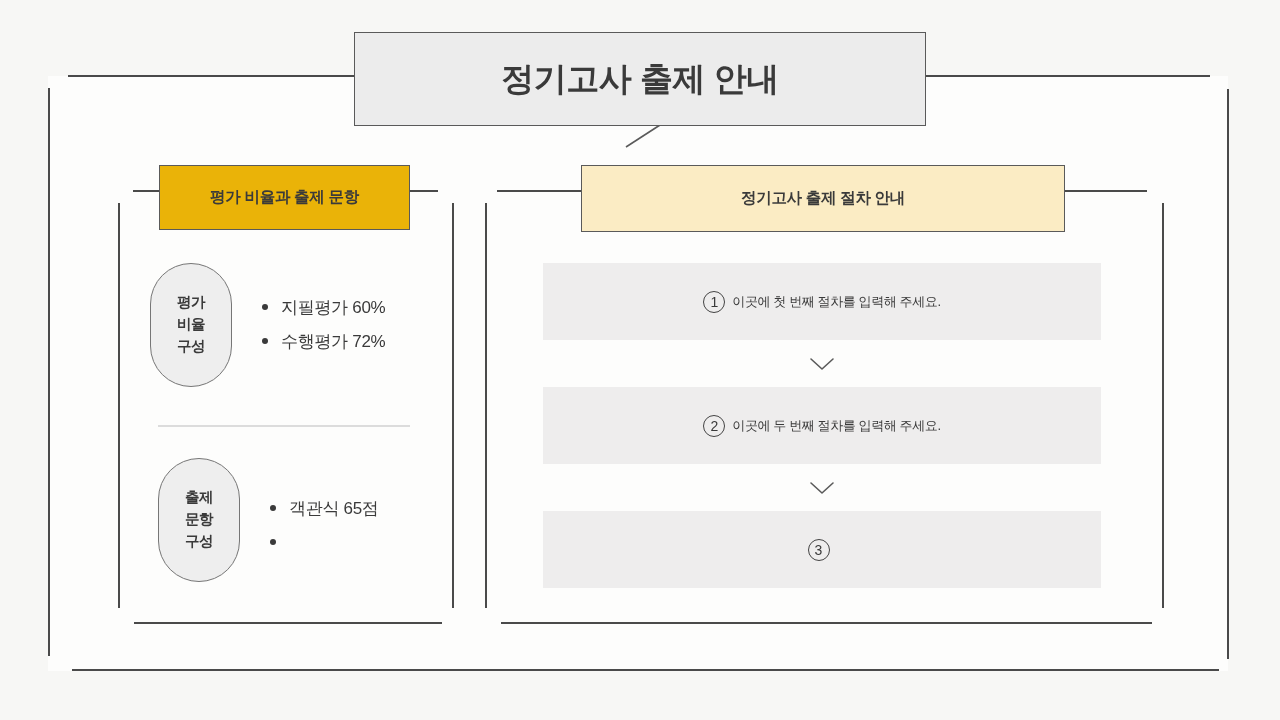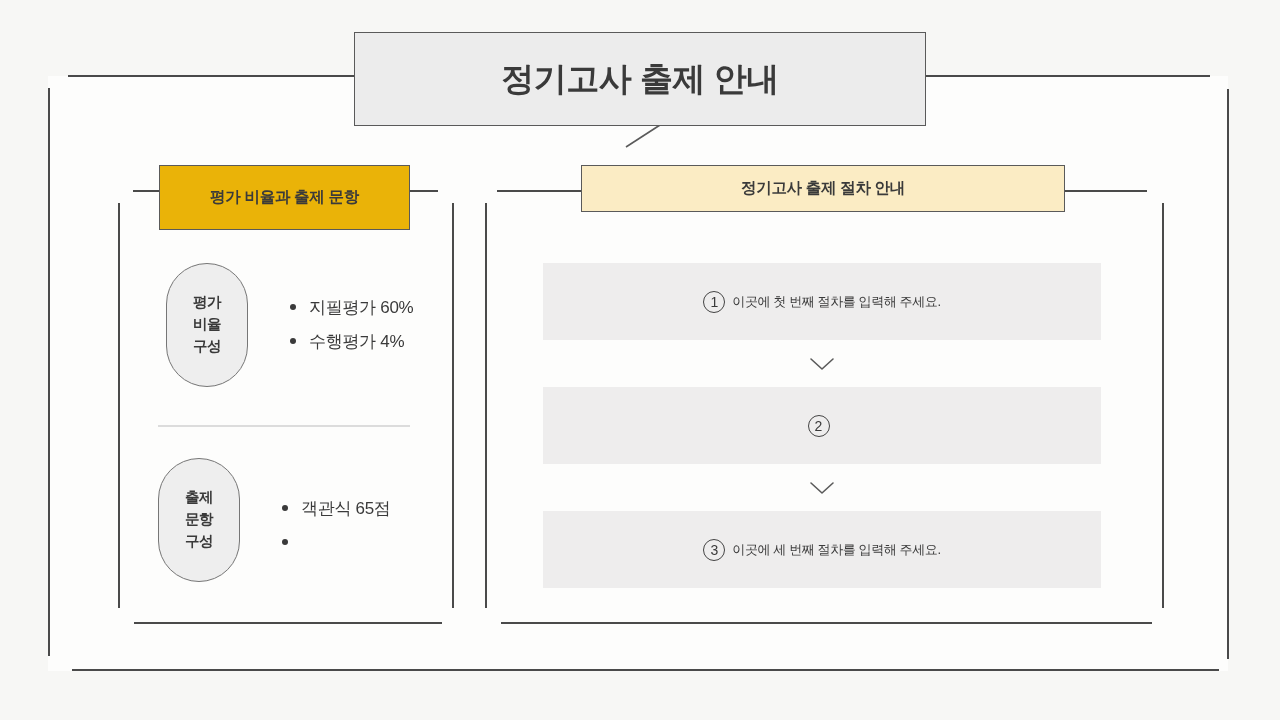--- a/index.html
+++ b/index.html
@@ -106,33 +106,33 @@
     letter-spacing: -0.3px;
     color: #3a3a3a;
   }
   .header-left {
     left: 159px; top: 165px;
     width: 251px; height: 65px;
     background: #eab308;
   }
   .header-right {
     left: 581px; top: 165px;
-    width: 484px; height: 47px;
+    width: 484px; height: 67px;
     background: #fbecc4;
   }
 
   
   .lp-content { position: absolute; left: 118px; top: 230px; width: 336px; height: 392px; }
 
   .lp-row {
     position: absolute;
     display: flex;
     align-items: center;
   }
-  .lp-row-1 { left: 48px; top: 33px; }
+  .lp-row-1 { left: 32px; top: 33px; }
   .lp-row-2 { left: 40px; top: 228px; }
 
   .oval {
     width: 82px;
     height: 124px;
     border-radius: 41px;
     background: #eeeeee;
     border: 1.4px solid #767676;
     display: flex;
     flex-direction: column;
@@ -150,21 +150,21 @@
 
   .bullets {
     margin-left: 26px;
     display: flex;
     flex-direction: column;
     justify-content: center;
   }
   .bullet-item {
     display: flex;
     align-items: flex-start;
-    margin: 3px 16px;
+    margin: 3px 4px;
   }
   .bullet-dot {
     width: 6px; height: 6px;
     border-radius: 50%;
     background: #3a3a3a;
     margin-top: 10px;
     margin-right: 13px;
     flex-shrink: 0;
   }
   .bullet-text {
@@ -262,21 +262,21 @@
         <span>비율</span>
         <span>구성</span>
       </div>
       <div class="bullets">
         <div class="bullet-item">
           <span class="bullet-dot"></span>
           <span class="bullet-text">지필평가 60%</span>
         </div>
         <div class="bullet-item">
           <span class="bullet-dot"></span>
-          <span class="bullet-text">수행평가 4%</span>
+          <span class="bullet-text">수행평가 72%</span>
         </div>
       </div>
     </div>
 
     <div class="lp-row lp-row-2">
       <div class="oval">
         <span>출제</span>
         <span>문항</span>
         <span>구성</span>
       </div>
@@ -315,31 +315,31 @@
 
     <div class="arrow-gap">
       <svg class="chevron" viewBox="0 0 26 14">
         <path d="M 2 2 L 13 12 L 24 2" stroke="#5a5a5a" stroke-width="1.6" fill="none" stroke-linecap="round" stroke-linejoin="round"></path>
       </svg>
     </div>
 
     <div class="step-box">
       <div class="step-inner">
         <span class="step-num">2</span>
+        <span class="step-text">이곳에 두 번째 절차를 입력해 주세요.</span>
       </div>
     </div>
 
     <div class="arrow-gap">
       <svg class="chevron" viewBox="0 0 26 14">
         <path d="M 2 2 L 13 12 L 24 2" stroke="#5a5a5a" stroke-width="1.6" fill="none" stroke-linecap="round" stroke-linejoin="round"></path>
       </svg>
     </div>
 
     <div class="step-box">
       <div class="step-inner">
         <span class="step-num">3</span>
-        <span class="step-text">이곳에 세 번째 절차를 입력해 주세요.</span>
       </div>
     </div>
 
   </div>
 
 </div>
 
 </body></html>

